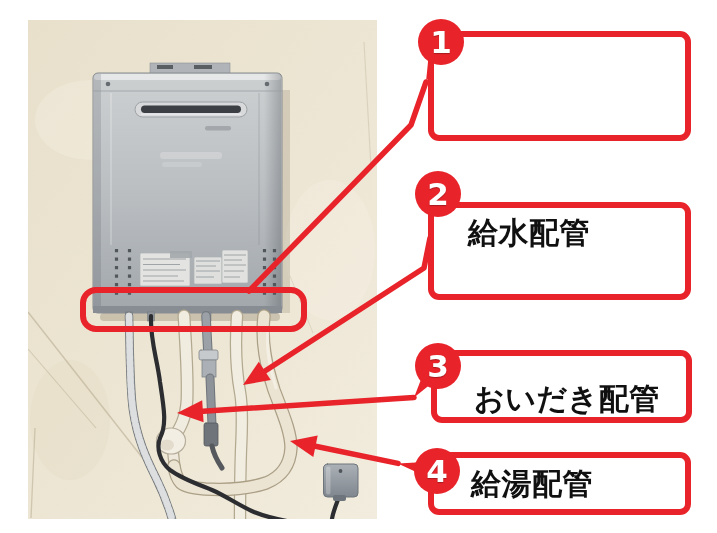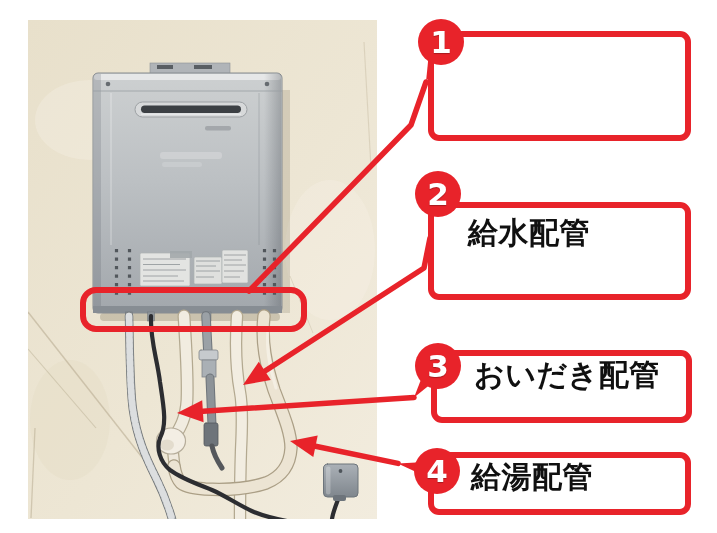--- a/index.html
+++ b/index.html
@@ -10,22 +10,22 @@
   .photo{position:absolute;left:28px;top:20px;z-index:1;filter:blur(.3px) saturate(.96);}
   .overlay{position:absolute;left:0;top:0;z-index:2;pointer-events:none;}
   .callout-box{
     position:absolute;z-index:3;background:#ffffff;border:6px solid #e8232a;border-radius:11px;
     box-sizing:border-box;color:#101010;font-weight:bold;font-size:30px;line-height:37px;
     letter-spacing:0.5px;white-space:nowrap;
   }
   .line:empty{display:none;}
   .b1{left:428px;top:31px;width:263px;height:110px;padding:12px 0 0 34px;}
   .b2{left:428px;top:182px;width:263px;height:98px;padding:6px 0 0 34px;margin-top:20px;}
-  .b3{left:431px;top:350px;width:261px;height:73px;display:flex;align-items:flex-start;padding-left:37px;}
-  .b4{left:428px;top:452px;width:263px;height:63px;display:flex;padding-left:37px;}
+  .b3{left:431px;top:350px;width:261px;height:73px;display:flex;align-items:flex-end;padding-left:37px;}
+  .b4{left:428px;top:452px;width:263px;height:63px;display:flex;align-items:center;padding-left:37px;}
   .num{
     position:absolute;z-index:5;width:46px;height:46px;border-radius:50%;background:#e8232a;
     color:#ffffff;font-weight:bold;font-size:31px;display:flex;align-items:center;justify-content:center;
     text-shadow:0 1px 1px rgba(0,0,0,.28);
   }
   .n1{left:418px;top:19px;}
   .n2{left:415px;top:171px;}
   .n3{left:415px;top:343px;}
   .n4{left:414px;top:448px;}
 </style>

